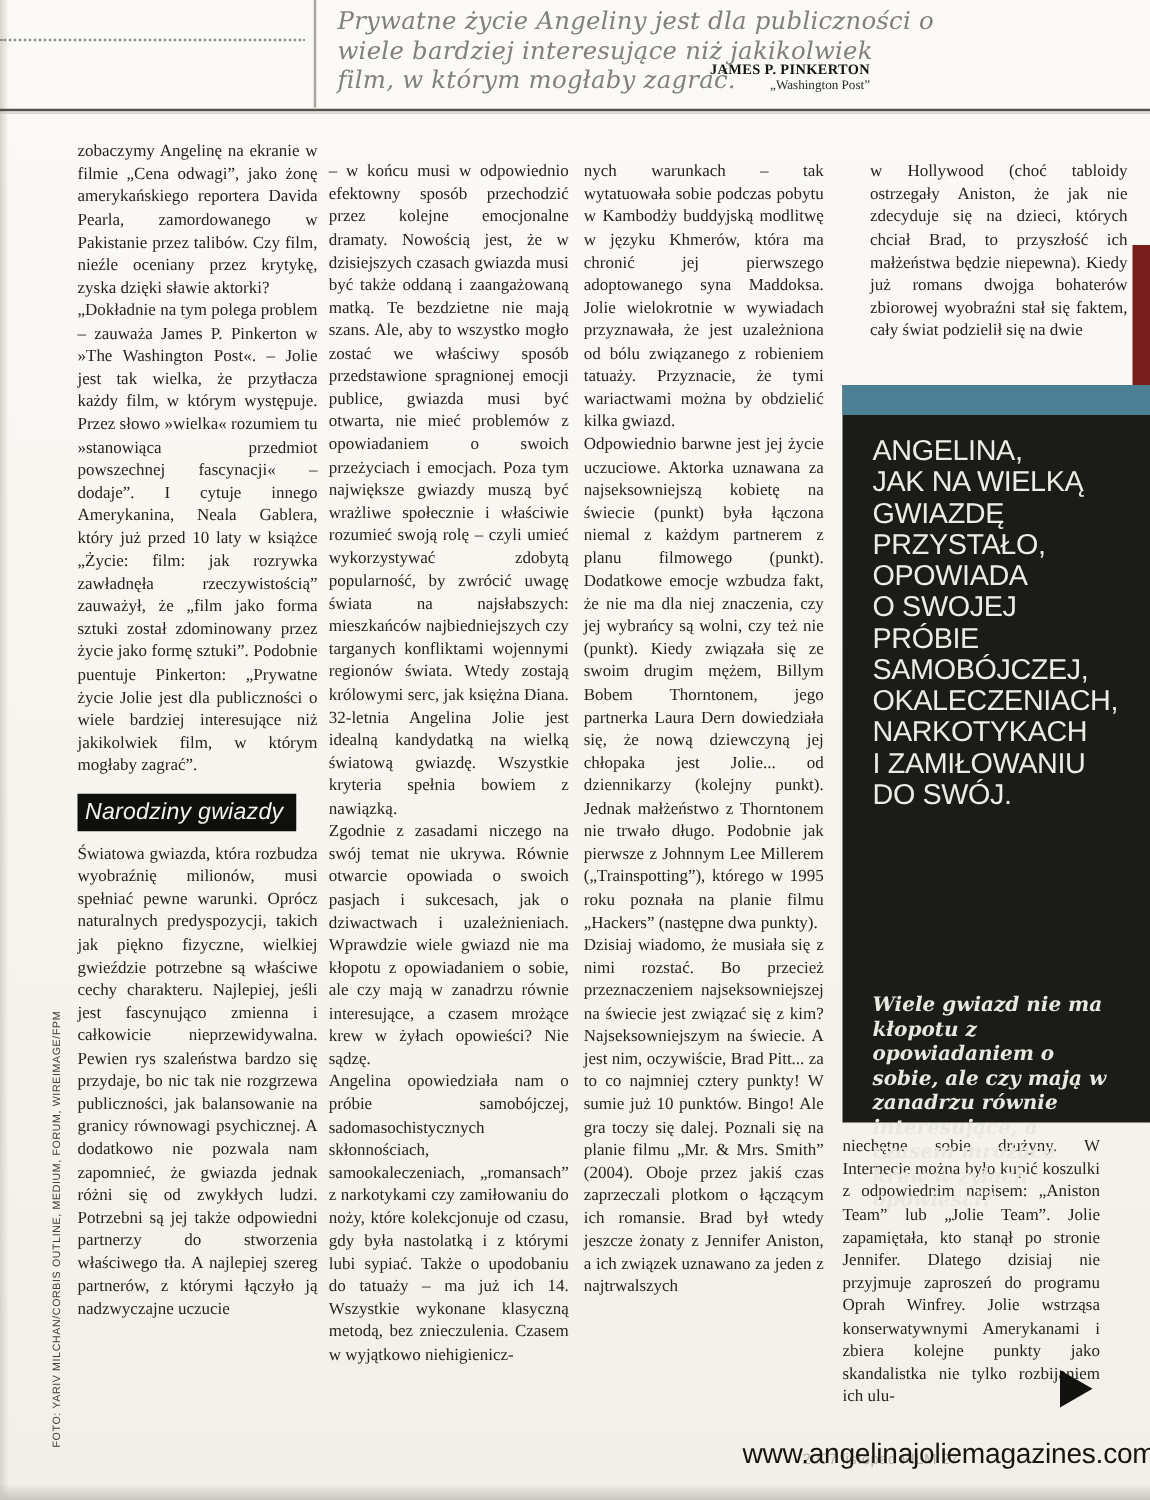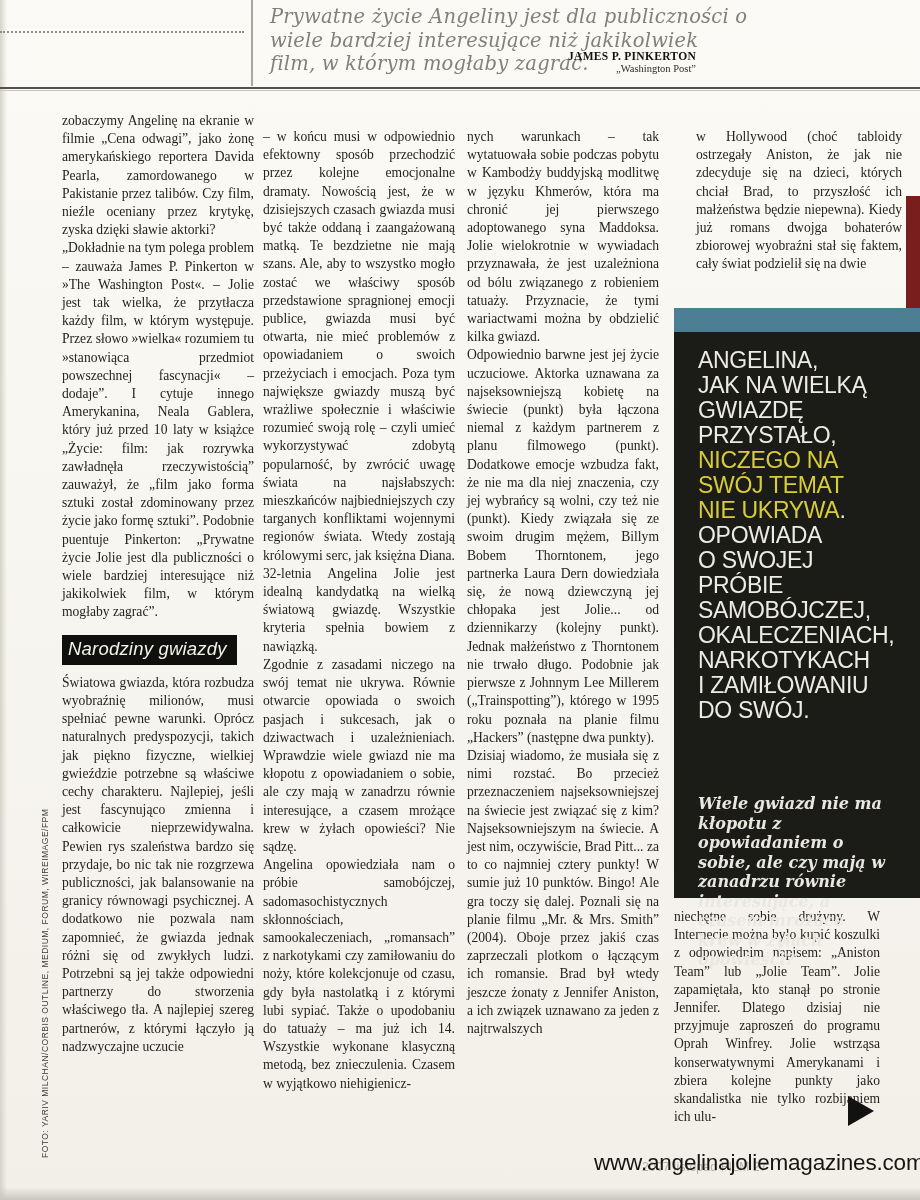--- a/index.html
+++ b/index.html
@@ -115,23 +115,20 @@
 
   <div class="red-strip"></div>
 
   <div class="pullquote-box">
     <div class="teal-bar"></div>
     <div class="pq-text">
       <span class="pq-seg pq-white">ANGELINA,
 JAK NA WIELKĄ
 GWIAZDĘ
 PRZYSTAŁO,</span>
-      <span class="pq-seg"><span class="pq-yellow">NICZEGO NA
-SWÓJ TEMAT
-NIE UKRYWA</span><span class="pq-white">.</span></span>
       <span class="pq-seg pq-white">OPOWIADA
 O SWOJEJ
 PRÓBIE
 SAMOBÓJCZEJ,
 OKALECZENIACH,
 NARKOTYKACH
 I ZAMIŁOWANIU
 DO SWÓJ.</span>
     </div>
     <div class="pq-italic">Wiele gwiazd nie ma kłopotu z opowiadaniem o sobie, ale czy mają w zanadrzu równie interesujące, a czasem mrożące krew w żyłach opowieści?</div>

